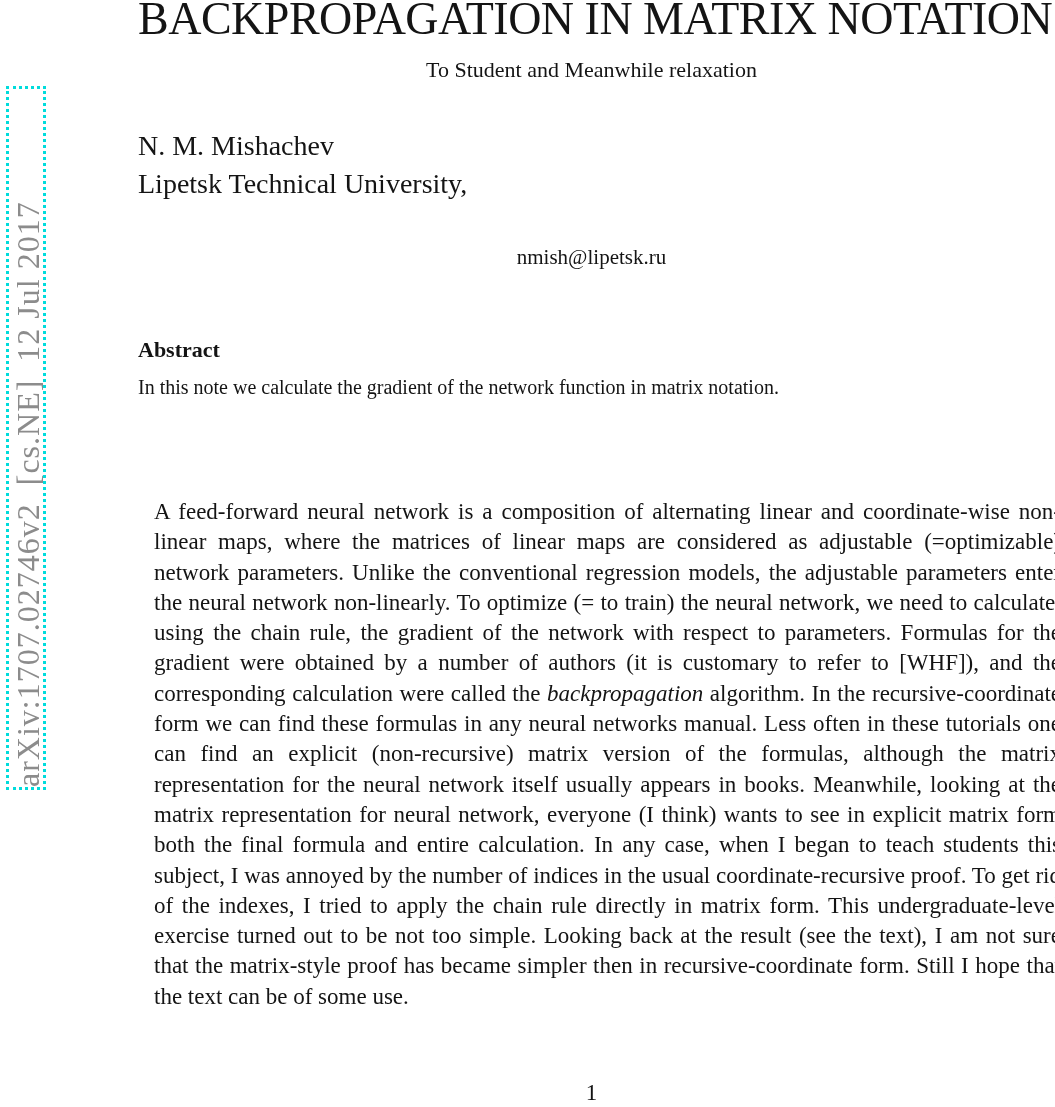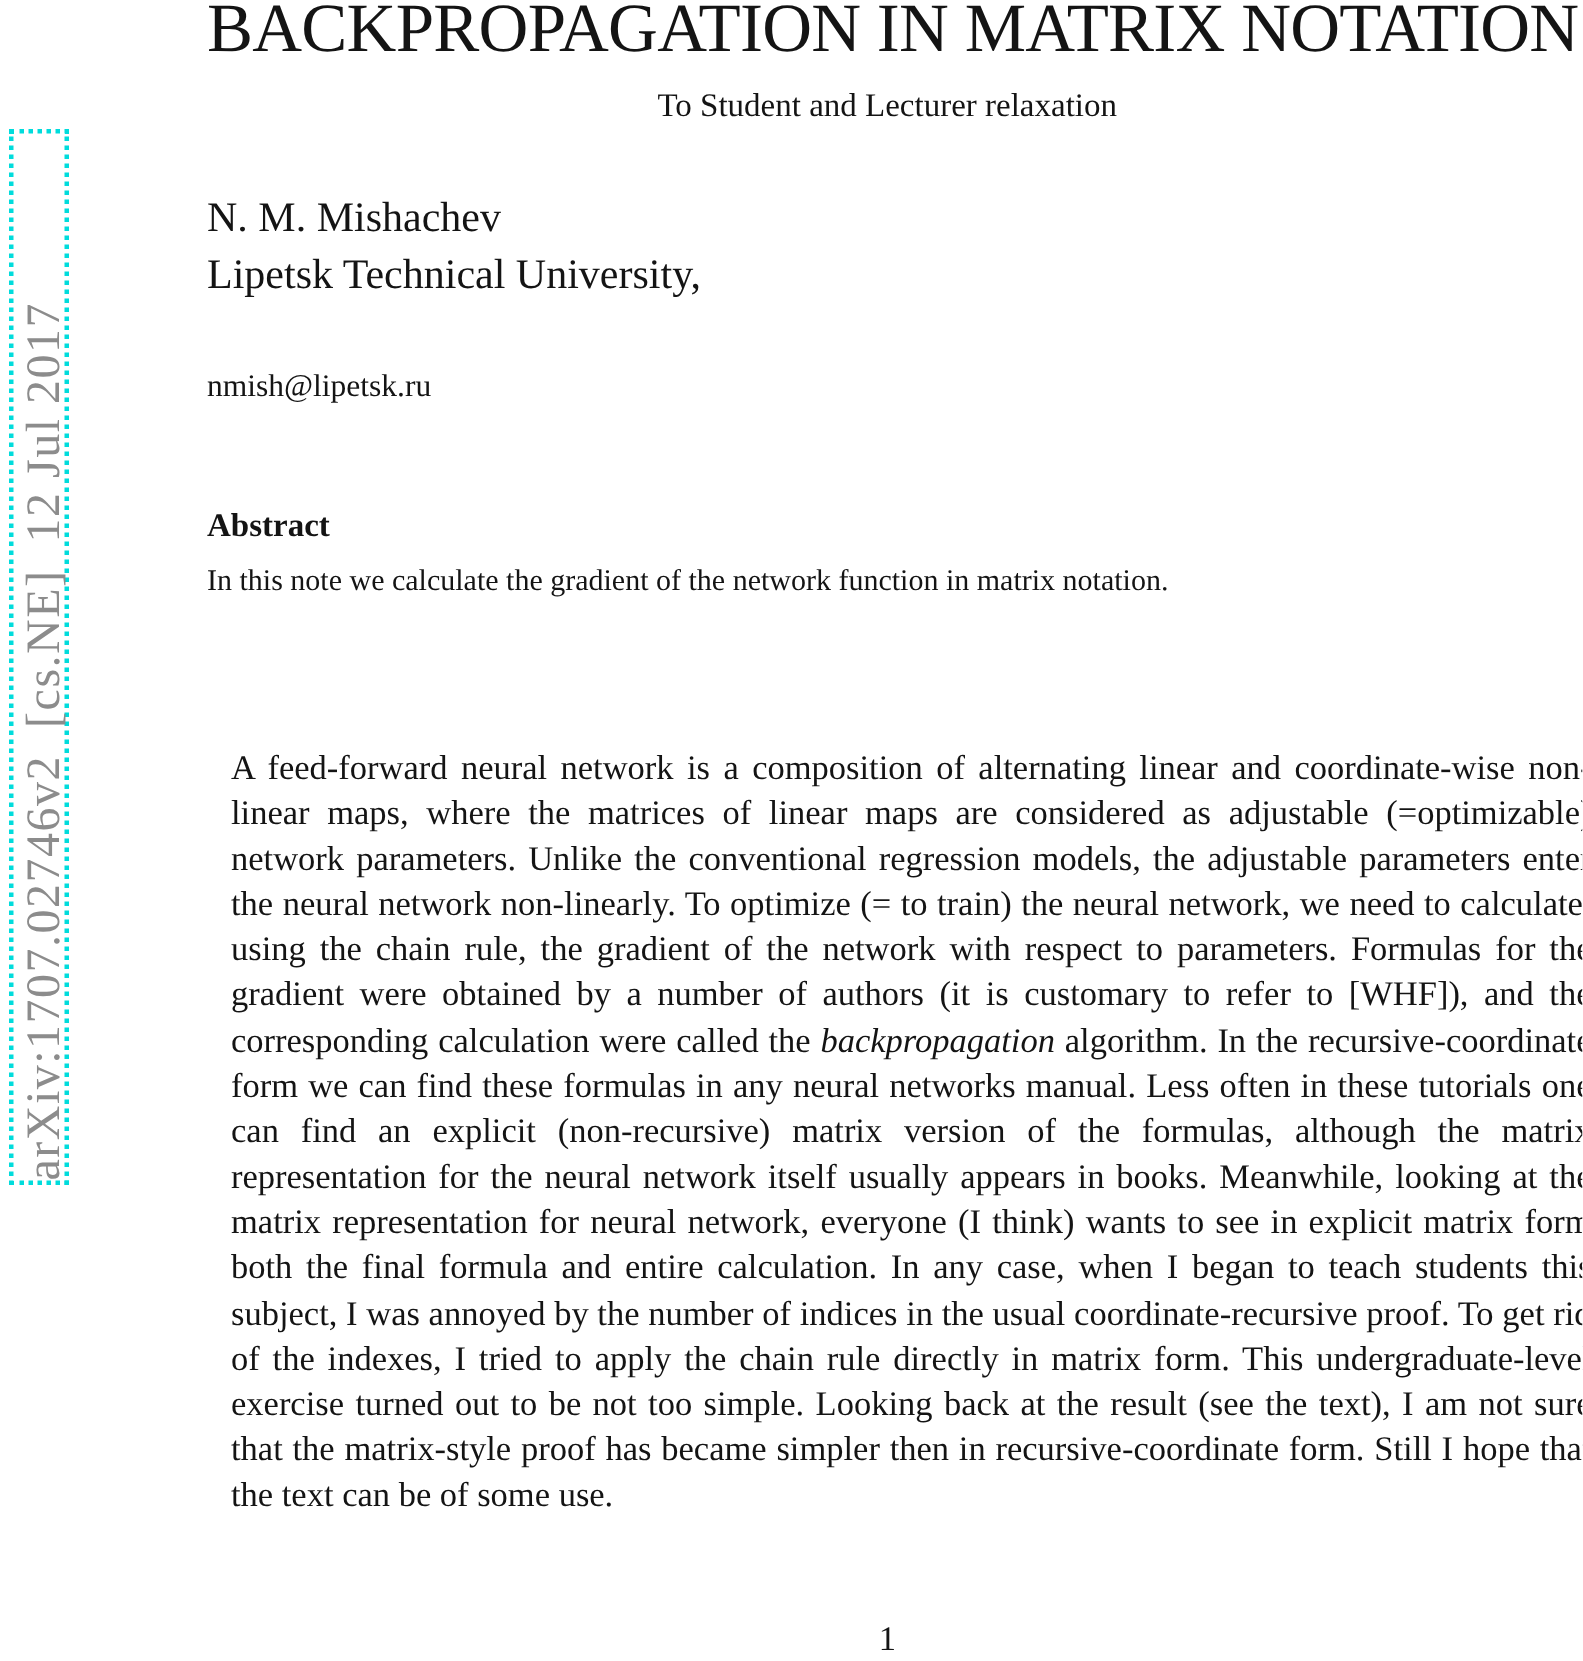--- a/index.html
+++ b/index.html
@@ -63,20 +63,21 @@
   .author-block {
     top: 127px;
     font-size: 28px;
     line-height: 38px;
     text-align: left;
   }
   .email {
     top: 244px;
     font-size: 21px;
     line-height: 26px;
+    text-align: center;
   }
   .abstract-heading {
     top: 336px;
     font-size: 22px;
     line-height: 28px;
     font-weight: bold;
   }
   .abstract-body {
     top: 374px;
     font-size: 20px;
@@ -112,21 +113,21 @@
 </head>
 <body>
 
 <div id="page">
 
   <div class="stamp-box" style="border-color: rgb(0, 220, 220);"></div>
   <div class="stamp-text" style="color: rgb(140, 140, 140);">arXiv:1707.02746v2  [cs.NE]  12 Jul 2017</div>
 
   <h1 class="content title">BACKPROPAGATION IN MATRIX NOTATION</h1>
 
-  <div class="content dedication">To Student and Lecturer relaxation</div>
+  <div class="content dedication">To Student and Meanwhile relaxation</div>
 
   <div class="content author-block">
     <div>N. M. Mishachev</div>
     <div>Lipetsk Technical University,</div>
   </div>
 
   <div class="content email">nmish@lipetsk.ru</div>
 
   <div class="content abstract-heading">Abstract</div>
 

